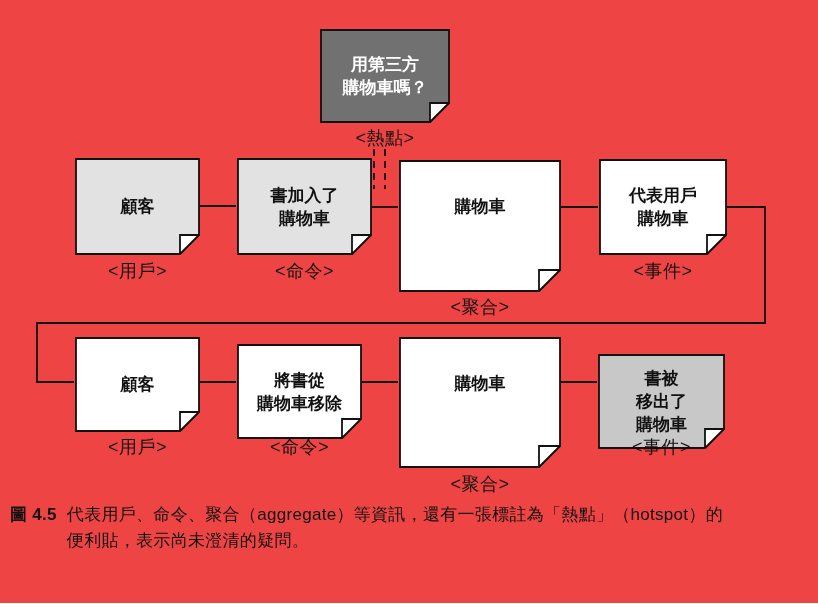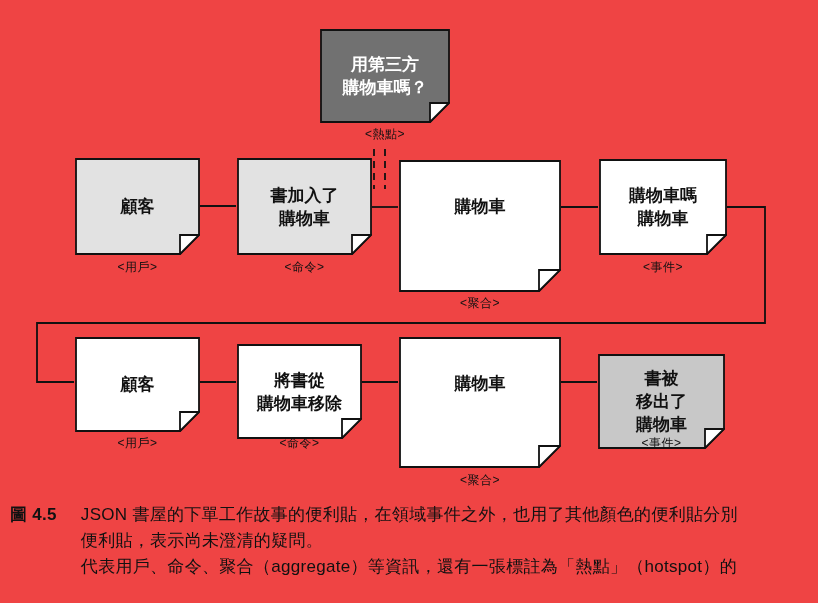--- a/index.html
+++ b/index.html
@@ -11,31 +11,31 @@
   .note-shape { position:absolute; left:0; top:0; display:block; }
   .note-text {
     position:absolute; left:0; top:0; right:0; bottom:0;
     display:flex; align-items:center; justify-content:center;
     text-align:center; white-space:pre-line;
     font-size:17px; font-weight:bold; color:#111111; line-height:23px;
     pointer-events:none;
   }
   .note-agg .note-text { align-items:flex-start; padding-top:35px; }
   .tag {
-    position:absolute; text-align:center; font-size:12px; color:#111111;
+    position:absolute; text-align:center; font-size:18px; color:#111111;
     letter-spacing:0.5px;
   }
   #connectors { position:absolute; left:0; top:0; }
   #connectors path { fill:none; stroke-width:1.8px; }
   #caption {
     position:absolute; left:10px; top:502px; width:800px;
     display:flex; align-items:flex-start;
     font-size:17px; color:#111111; line-height:26px; letter-spacing:0.3px;
   }
-  #caption .cap-label { font-weight:bold; flex:none; margin-right:24px; }
+  #caption .cap-label { font-weight:bold; flex:none; margin-right:10px; }
   #caption .cap-line { display:block; }
 </style>
 </head>
 <body>
 
 <div id="stage">
 
   <svg id="connectors" width="818" height="604" viewBox="0 0 818 604" style="stroke: rgb(17, 17, 17);">
     <defs>
       <marker id="ah" markerUnits="userSpaceOnUse" markerWidth="12" markerHeight="9" refX="12" refY="4.5" orient="auto">
@@ -89,21 +89,21 @@
       </svg>
     <div class="note-text">購物車</div>
   </div>
   <div class="tag" style="left:399px;top:295px;width:162px">&lt;聚合&gt;</div>
 
   <div class="note" style="left:599px;top:159px;width:128px;height:96px">
       <svg width="128" height="96" viewBox="0 0 128 96" class="note-shape">
         <polygon points="1,1 127,1 127,76 108,95 1,95" fill="#ffffff" stroke="#111111" stroke-width="1.8"></polygon>
         <polygon points="108,95 127,76 108,76" fill="#ffffff" stroke="#111111" stroke-width="1.8"></polygon>
       </svg>
-    <div class="note-text">購物車嗎
+    <div class="note-text">代表用戶
 購物車</div>
   </div>
   <div class="tag" style="left:599px;top:259px;width:128px">&lt;事件&gt;</div>
 
   <div class="note" style="left:75px;top:337px;width:125px;height:95px">
       <svg width="125" height="95" viewBox="0 0 125 95" class="note-shape">
         <polygon points="1,1 124,1 124,75 105,94 1,94" fill="#ffffff" stroke="#111111" stroke-width="1.8"></polygon>
         <polygon points="105,94 124,75 105,75" fill="#ffffff" stroke="#111111" stroke-width="1.8"></polygon>
       </svg>
     <div class="note-text">顧客</div>
@@ -136,19 +136,18 @@
       </svg>
     <div class="note-text">書被
 移出了
 購物車</div>
   </div>
   <div class="tag" style="left:598px;top:435px;width:127px">&lt;事件&gt;</div>
 
   <div id="caption">
     <span class="cap-label">圖 4.5</span>
     <span class="cap-text">
-      <span class="cap-line">JSON 書屋的下單工作故事的便利貼，在領域事件之外，也用了其他顏色的便利貼分別</span>
+      <span class="cap-line">代表用戶、命令、聚合（aggregate）等資訊，還有一張標註為「熱點」（hotspot）的</span>
       <span class="cap-line">便利貼，表示尚未澄清的疑問。</span>
-      <span class="cap-line">代表用戶、命令、聚合（aggregate）等資訊，還有一張標註為「熱點」（hotspot）的</span>
     </span>
   </div>
 
 </div>
 
 </body></html>

